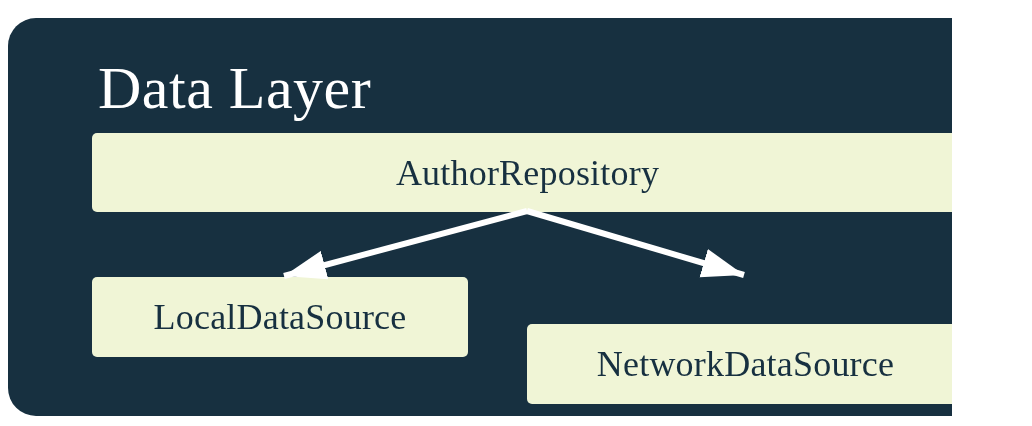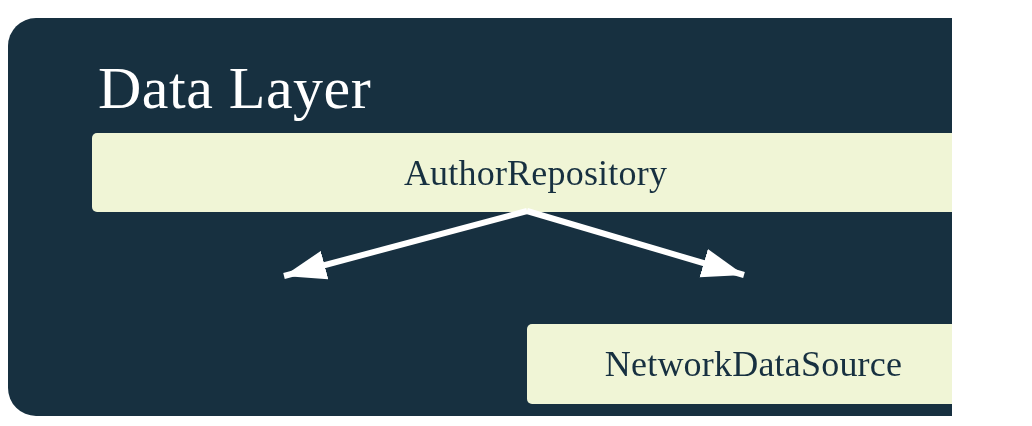--- a/index.html
+++ b/index.html
@@ -41,21 +41,20 @@
     background: var(--node-bg, #F0F5D6);
     border-radius: 5px;
     display: flex;
     align-items: center;
     justify-content: center;
     color: var(--node-text, #173040);
     font-size: 36px;
     font-weight: 400;
     letter-spacing: 0.2px;
     white-space: nowrap;
-    padding-left: 8px;
   }
   .node-repository {
     left: 92px;
     top: 133px;
     width: 871px;
     height: 79px;
   }
   .node-local {
     left: 92px;
     top: 277px;
@@ -91,20 +90,23 @@
 
 <div class="stage">
   <div class="container">
     <div class="diagram-title">Data Layer</div>
   </div>
 
   <div class="node node-repository">
     <span>AuthorRepository</span>
   </div>
 
+  <div class="node node-local">
+    <span>LocalDataSource</span>
+  </div>
 
   <div class="node node-network">
     <span>NetworkDataSource</span>
   </div>
 
   <svg class="edges-layer" viewBox="0 0 1032 426" xmlns="http://www.w3.org/2000/svg">
     <defs>
       <marker id="arrowhead" viewBox="0 0 10 7" markerWidth="42" markerHeight="30" markerUnits="userSpaceOnUse" refX="10" refY="3.5" orient="auto">
         <path class="arrow-head" d="M0,0 L10,3.5 L0,7 Z"></path>
       </marker>

